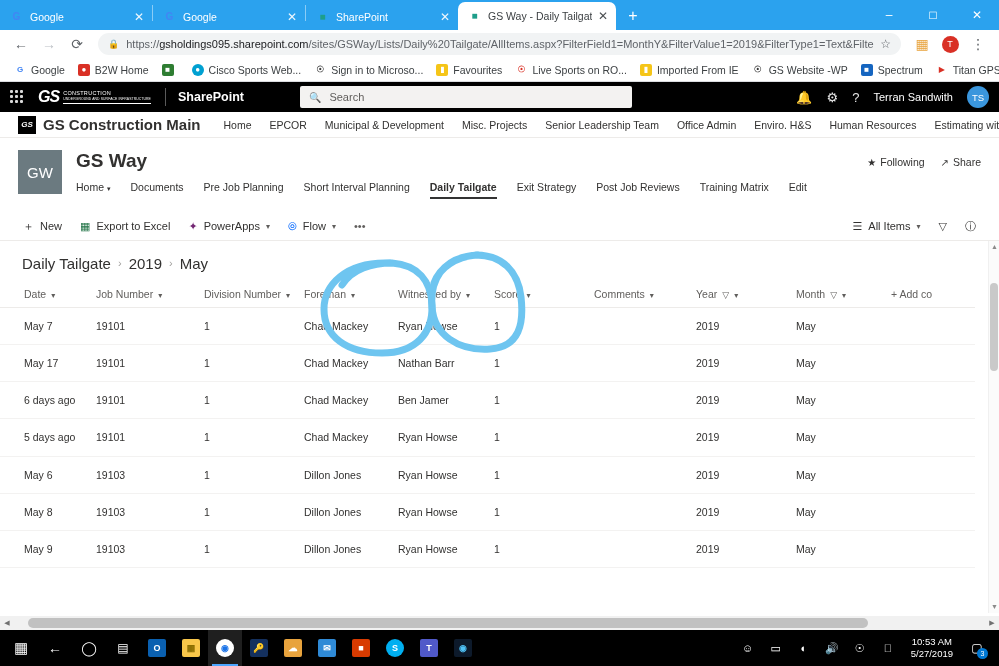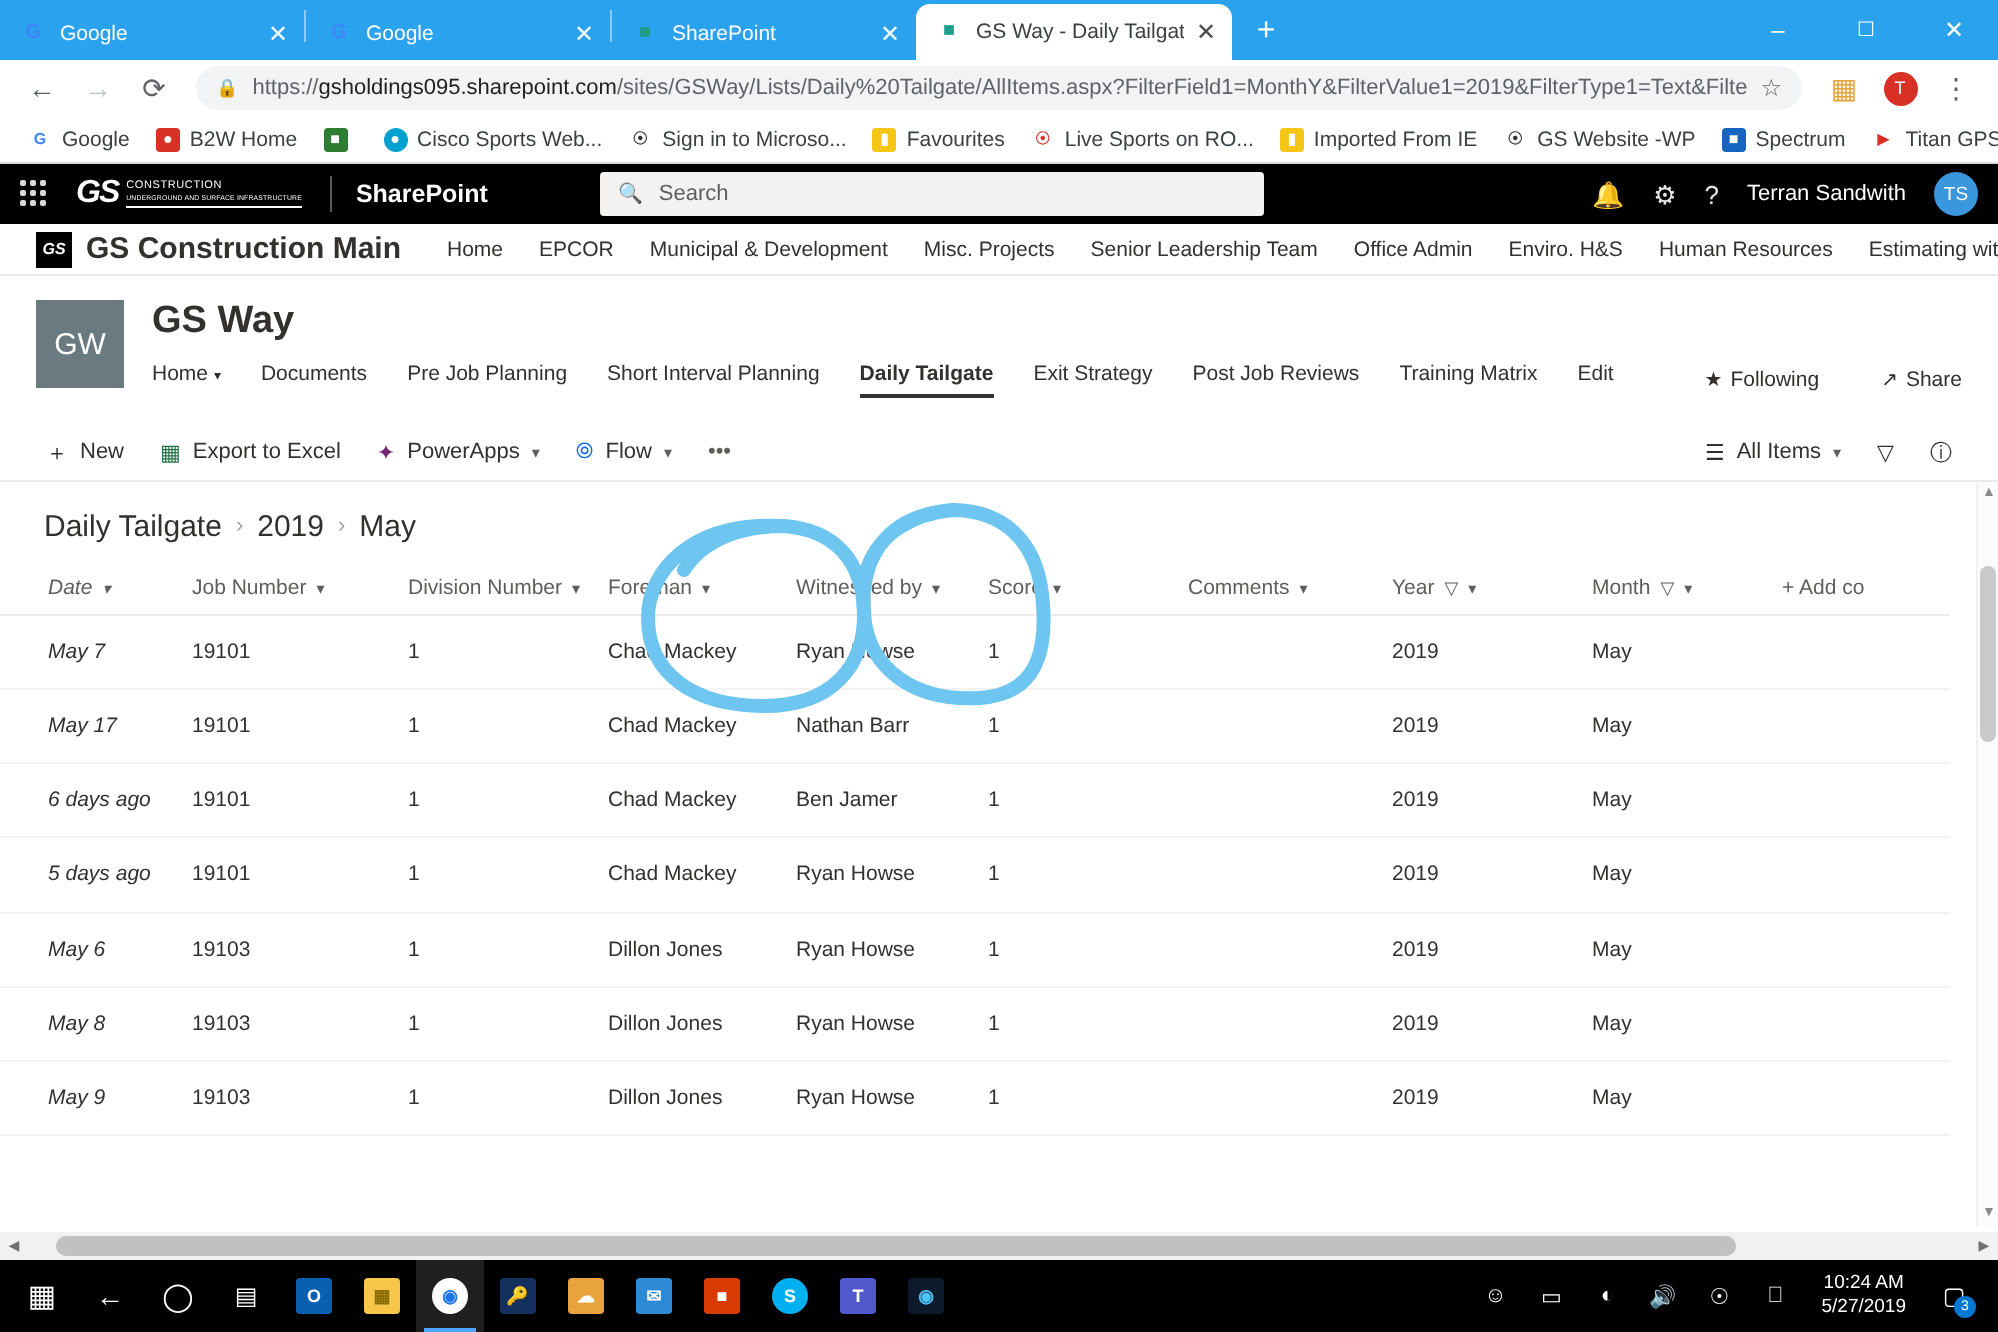--- a/index.html
+++ b/index.html
@@ -174,22 +174,22 @@
   }
   .site-nav { display: flex; align-items: center; font-size: 10.5px; color: #323130; }
   .site-nav-item { padding: 3px 10px 6px 10px; white-space: nowrap; position: relative; }
   .site-nav-item:first-child { padding-left: 0; }
   .site-nav-item.current { font-weight: 600; }
   .site-nav-item.current::after {
     content: ""; position: absolute; left: 10px; right: 10px; bottom: 0;
     height: 2px; background: #333333;
   }
   .site-actions {
-    display: flex; align-items: center; gap: 31px; font-size: 10.5px;
-    color: #323130; padding-top: 6px; margin-top: 28px;
+    display: flex; align-items: center; gap: 16px; font-size: 10.5px;
+    color: #323130; padding-top: 6px;
   }
   .site-actions span.ic { margin-right: 4px; font-size: 10px; }
 
   .cmdbar {
     height: 28px; margin: 14px 0 0 0; background: #ffffff;
     display: flex; align-items: center; padding: 0 14px;
     border-bottom: 1px solid #edebe9;
     font-size: 11px; color: #323130;
   }
   .cmd {
@@ -214,21 +214,21 @@
     font-size: 10.5px; font-weight: 400; color: #605e5c; text-align: left;
     padding: 6px 8px 7px 8px; border-bottom: 1px solid #edebe9;
     white-space: nowrap; vertical-align: middle;
   }
   table.splist th .chev { font-size: 8px; margin-left: 5px; color: #605e5c; }
   table.splist th .flt { font-size: 9px; margin-left: 5px; color: #605e5c; }
   table.splist td {
     font-size: 10.5px; color: #323130; padding: 11px 8px;
     border-bottom: 1px solid #f3f2f1; vertical-align: top; line-height: 1.35;
   }
-  .col-date { width: 88px; padding-left: 24px !important; font-style: italic; }
+  .col-date { width: 88px; padding-left: 24px !important; }
   .col-job { width: 108px; }
   .col-div { width: 100px; }
   .col-fore { width: 94px; }
   .col-wit { width: 96px; }
   .col-score { width: 100px; }
   .col-comm { width: 102px; }
   .col-year { width: 100px; }
   .col-month { width: 95px; }
   .col-add { width: 92px; color: #605e5c !important; }
   .addcol { color: #605e5c; font-size: 10.5px; white-space: nowrap; }
@@ -686,18 +686,18 @@
     </span>
 
   <div class="tray">
     <span class="tray-ico">☺</span>
     <span class="tray-ico">▭</span>
     <span class="tray-ico">◐</span>
     <span class="tray-ico">🔊</span>
     <span class="tray-ico">☉</span>
     <span class="tray-ico">⎕</span>
     <div class="clock">
-      <div>10:24 AM</div>
+      <div>10:53 AM</div>
       <div>5/27/2019</div>
     </div>
     <span class="notif">▢<span class="badge">3</span></span>
   </div>
 </div>
 
 </body></html>

